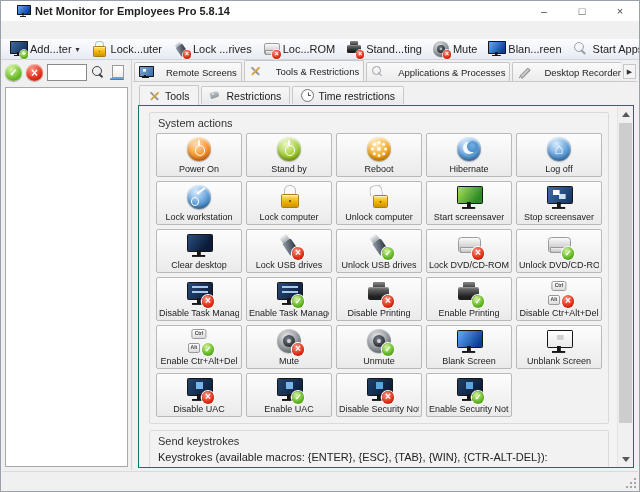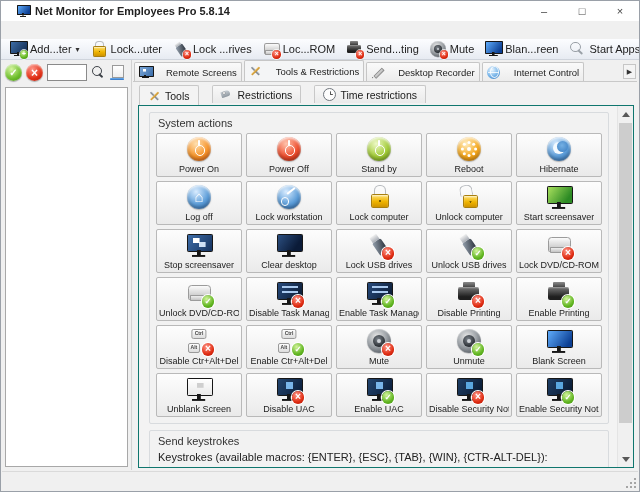--- a/index.html
+++ b/index.html
@@ -40,21 +40,21 @@
   
   .tabstrip{position:absolute;left:133px;top:59px;right:18px;height:21px;display:flex;align-items:flex-end;gap:2px;overflow:hidden;z-index:2;}
   .tab{display:flex;align-items:center;gap:14px;height:19px;padding:0 4px;border:1px solid #c6c6c6;border-bottom:none;
     border-radius:2px 2px 0 0;background:linear-gradient(#fafafa,#ececec);font-size:9.5px;color:#222;white-space:nowrap;flex:none;}
   .tab.active{background:#f4f5f6;height:21px;}
   .tab-overflow{position:absolute;right:3px;top:63px;width:13px;height:15px;font-size:7px;display:flex;align-items:center;
     justify-content:center;border:1px solid #c6c6c6;background:#f4f4f4;color:#333;z-index:3;}
 
   
   .tabpage{position:absolute;left:132px;right:2px;top:80px;bottom:21px;background:#f1f1f1;border-top:1px solid #c9c9c9;z-index:1;}
-  .subtabs{position:absolute;left:6px;top:3px;height:20px;display:flex;align-items:flex-start;gap:13px;z-index:2;}
+  .subtabs{position:absolute;left:6px;top:3px;height:20px;display:flex;align-items:center;gap:2px;z-index:2;}
   .subtab{display:flex;align-items:center;gap:4px;height:18px;padding:0 8px;border:1px solid #c8c8c8;border-bottom:none;
     border-radius:2px 2px 0 0;background:linear-gradient(#f8f8f8,#eaeaea);font-size:10.5px;white-space:nowrap;}
   .subtab.active{background:#f3f3f3;height:20px;}
   .panel{position:absolute;left:5px;right:3px;top:23px;bottom:2px;border:1px solid #0f766e;background:#f3f3f3;}
   .panel-inner{position:absolute;left:0;right:16px;top:0;bottom:0;overflow:hidden;}
 
   
   .vscroll{position:absolute;right:0;top:0;bottom:0;width:16px;background:#f0f0f0;border-left:1px solid #e4e4e4;}
   .vs-up,.vs-down{position:absolute;left:0;right:0;height:16px;display:flex;align-items:center;justify-content:center;}
   .vs-up{top:0;} .vs-down{bottom:0;}
@@ -268,21 +268,21 @@
           <span class="badge badge-x"></span>
         </span>
         <span>Loc...ROM</span>
 
       </button>
       <button class="tbtn">
         <span class="icwrap tb">
           <span class="ic ic-printer"></span>
           <span class="badge badge-x"></span>
         </span>
-        <span>Send...ting</span>
+        <span>Stand...ting</span>
 
       </button>
       <button class="tbtn">
         <span class="icwrap tb">
           <span class="ic ic-speaker"></span>
           <span class="badge badge-x"></span>
         </span>
         <span>Mute</span>
 
       </button>
@@ -323,20 +323,26 @@
         <span class="icwrap tabic">
           <span class="ic ic-remote-screens"></span>
         </span>
         <span>Remote Screens</span>
       </div>
       <div class="tab active">
         <span class="icwrap tabic">
           <span class="ic ic-tools"></span>
         </span>
         <span>Tools &amp; Restrictions</span>
+      </div>
+      <div class="tab">
+        <span class="icwrap tabic">
+          <span class="ic ic-magnifier"></span>
+        </span>
+        <span>Applications &amp; Processes</span>
       </div>
       <div class="tab">
         <span class="icwrap tabic">
           <span class="ic ic-recorder"></span>
         </span>
         <span>Desktop Recorder</span>
       </div>
       <div class="tab">
         <span class="icwrap tabic">
           <span class="ic ic-globe"></span>
@@ -377,26 +383,20 @@
           <div class="agrid">
 
           <button class="abtn">
                 <span class="icwrap g">
                   <span class="ic ic-power-on"></span>
                 </span>
                 <span class="albl">Power On</span>
               </button>
               <button class="abtn">
                 <span class="icwrap g">
-                  <span class="ic ic-power-off"></span>
-                </span>
-                <span class="albl">Power Off</span>
-              </button>
-              <button class="abtn">
-                <span class="icwrap g">
                   <span class="ic ic-standby"></span>
                 </span>
                 <span class="albl">Stand by</span>
               </button>
               <button class="abtn">
                 <span class="icwrap g">
                   <span class="ic ic-reboot"></span>
                 </span>
                 <span class="albl">Reboot</span>
               </button>

